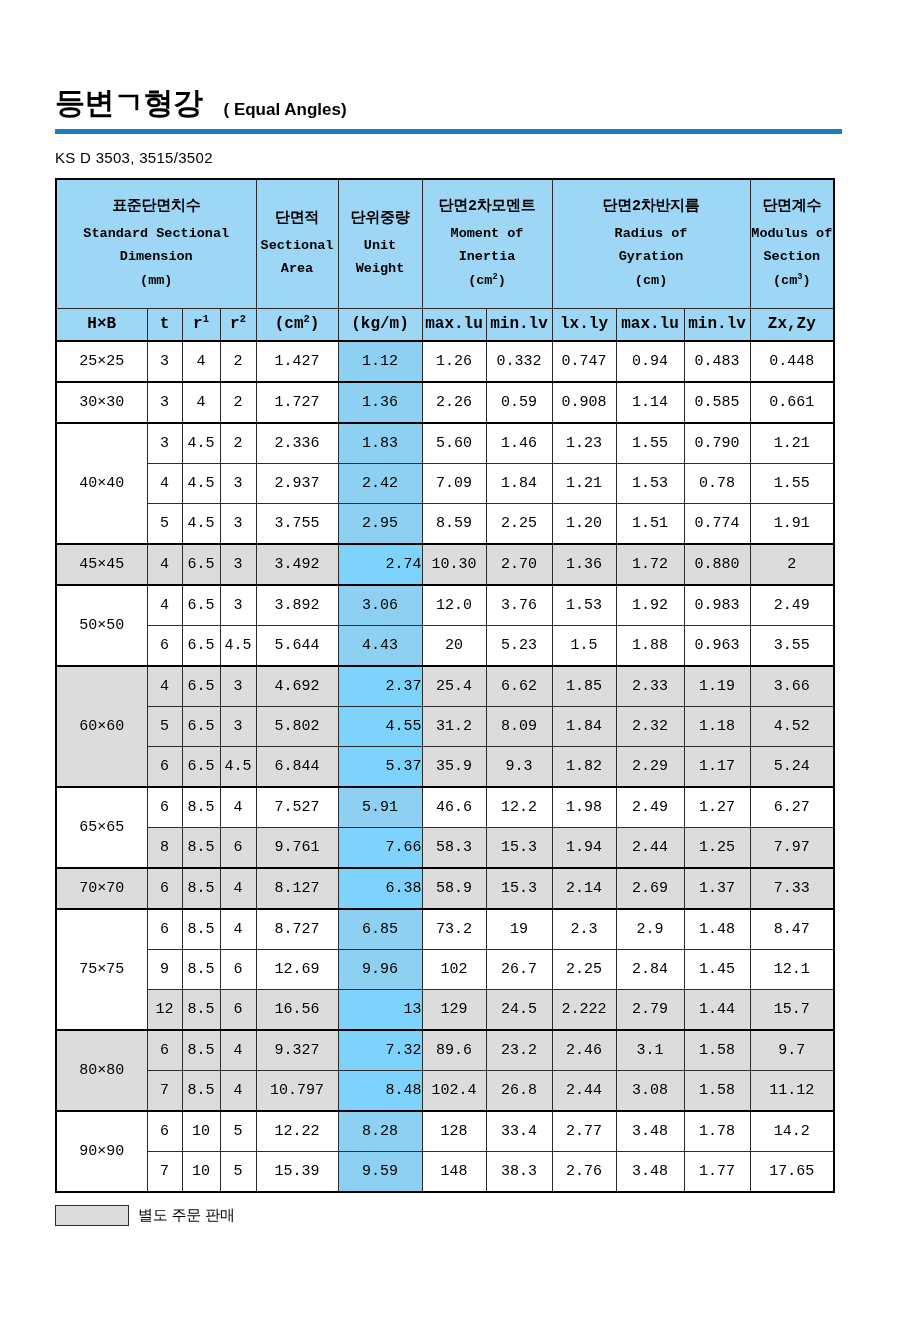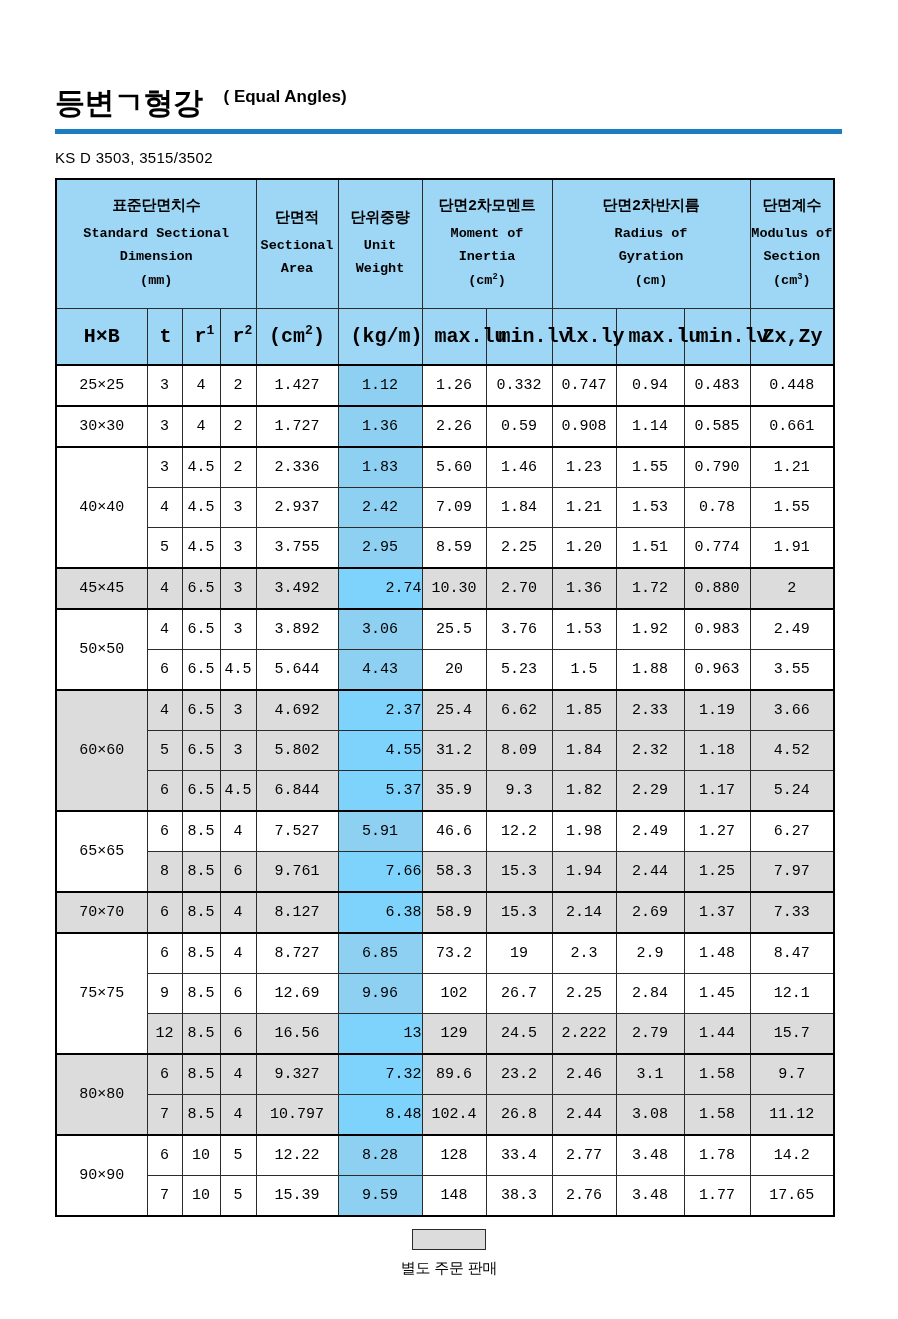--- a/index.html
+++ b/index.html
@@ -21,21 +21,21 @@
     box-sizing: border-box;
     padding: 0 55px;
   }
 
   
   .title-block {
     padding-top: 88px;
   }
   .title-line {
     display: flex;
-    align-items: flex-start;
+    align-items: flex-end;
     line-height: 1;
   }
   .title-ko {
     font-size: 30px;
     font-weight: bold;
     letter-spacing: -0.5px;
     color: #000;
   }
   .title-en {
     font-size: 17px;
@@ -87,23 +87,23 @@
     font-size: 14px;
     line-height: 1.55;
     padding: 6px 2px;
   }
   thead td.grp {
     font-size: 14.5px;
     height: 128px;
   }
   thead td.sub {
     height: 31px;
-    font-size: 20px;
+    font-size: 16px;
     font-weight: bold;
-    padding: 12px;
+    padding: 0;
     text-align: center;
   }
   thead .ko {
     font-size: 15px;
     font-weight: bold;
     display: block;
     margin-bottom: 3px;
     letter-spacing: -0.3px;
   }
   thead .en {
@@ -147,21 +147,20 @@
   tbody tr.last-row > td {
     border-bottom: 2px solid #000;
   }
 
   
   .legend {
     margin-top: 12px;
     display: flex;
     align-items: center;
     gap: 9px;
-    flex-direction: column;
   }
   .legend-swatch {
     width: 72px;
     height: 19px;
     background: #dcdcdc;
     border: 1px solid #2b2b2b;
     display: inline-block;
   }
   .legend-text {
     font-size: 15px;
@@ -334,21 +333,21 @@
             <td>0.880</td>
             <td>2</td>
           </tr>
           <tr class="group-top">
             <td class="label" rowspan="2">50×50</td>
             <td>4</td>
             <td>6.5</td>
             <td>3</td>
             <td>3.892</td>
             <td class="weight">3.06</td>
-            <td>25.5</td>
+            <td>12.0</td>
             <td>3.76</td>
             <td>1.53</td>
             <td>1.92</td>
             <td>0.983</td>
             <td>2.49</td>
           </tr>
           <tr>
             <td>6</td>
             <td>6.5</td>
             <td>4.5</td>

